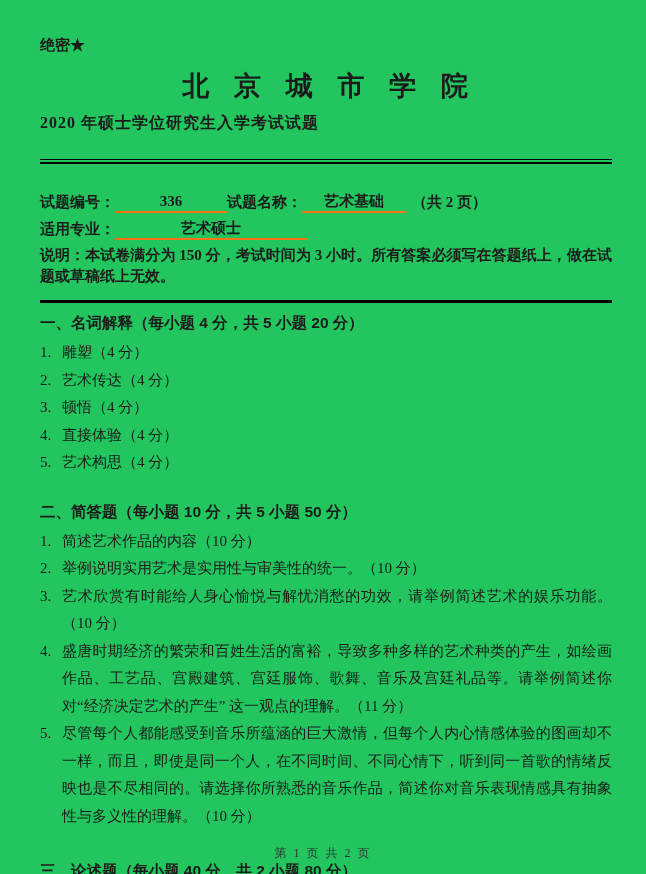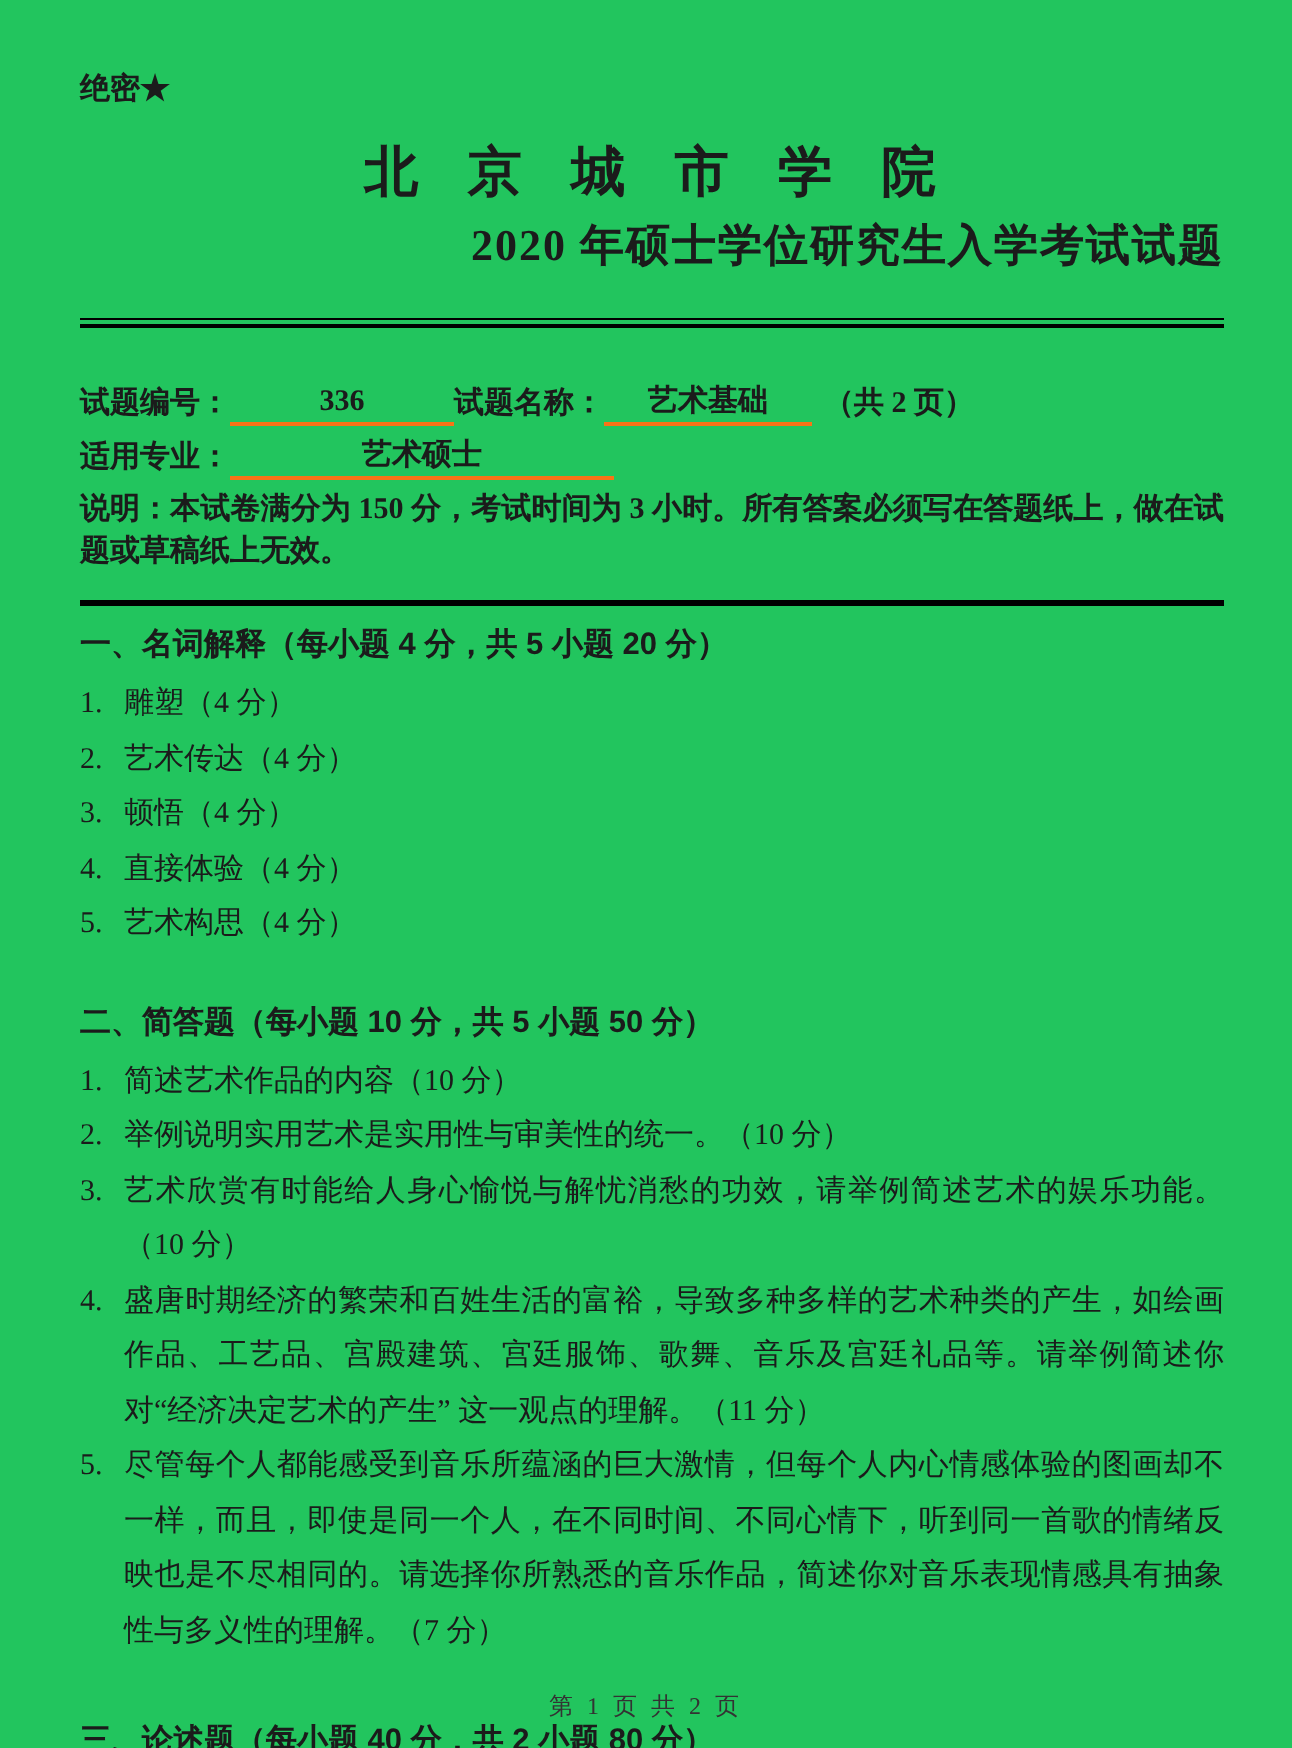--- a/index.html
+++ b/index.html
@@ -28,22 +28,22 @@
     margin: 14px 0 0 0;
     text-align: center;
     font-size: 27px;
     line-height: 34px;
     font-weight: bold;
     word-spacing: 14px;
     letter-spacing: 2px;
   }
   .exam-title {
     margin: 7px 0 0 0;
-    text-align: right;
-    font-size: 22px;
+    text-align: left;
+    font-size: 16px;
     line-height: 26px;
     font-weight: bold;
     letter-spacing: 1px;
   }
   .double-rule {
     margin-top: 23px;
     height: 2px;
     border-top: 1px solid #000;
     border-bottom: 2px solid #000;
   }
@@ -179,21 +179,21 @@
       <div class="q-item">
         <span class="q-num">3.</span>
         <span class="q-text">艺术欣赏有时能给人身心愉悦与解忧消愁的功效，请举例简述艺术的娱乐功能。 （10 分）</span>
       </div>
       <div class="q-item">
         <span class="q-num">4.</span>
         <span class="q-text">盛唐时期经济的繁荣和百姓生活的富裕，导致多种多样的艺术种类的产生，如绘画作品、工艺品、宫殿建筑、宫廷服饰、歌舞、音乐及宫廷礼品等。请举例简述你对“经济决定艺术的产生” 这一观点的理解。（11 分）</span>
       </div>
       <div class="q-item">
         <span class="q-num">5.</span>
-        <span class="q-text">尽管每个人都能感受到音乐所蕴涵的巨大激情，但每个人内心情感体验的图画却不一样，而且，即使是同一个人，在不同时间、不同心情下，听到同一首歌的情绪反映也是不尽相同的。请选择你所熟悉的音乐作品，简述你对音乐表现情感具有抽象性与多义性的理解。（7 分）</span>
+        <span class="q-text">尽管每个人都能感受到音乐所蕴涵的巨大激情，但每个人内心情感体验的图画却不一样，而且，即使是同一个人，在不同时间、不同心情下，听到同一首歌的情绪反映也是不尽相同的。请选择你所熟悉的音乐作品，简述你对音乐表现情感具有抽象性与多义性的理解。（10 分）</span>
       </div>
     </div>
   </section>
 
   <section class="sec-3">
     <h3 class="sec-title">三、论述题（每小题 40 分，共 2 小题 80 分）</h3>
   </section>
 
   <div class="footer">第 1 页 共 2 页</div>
 

